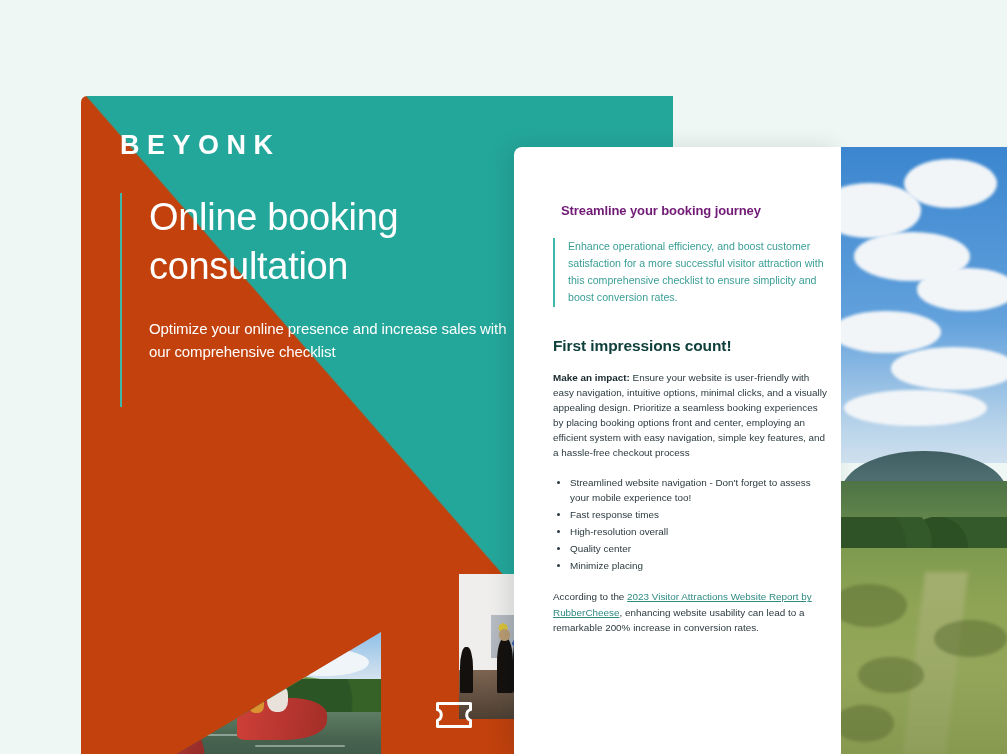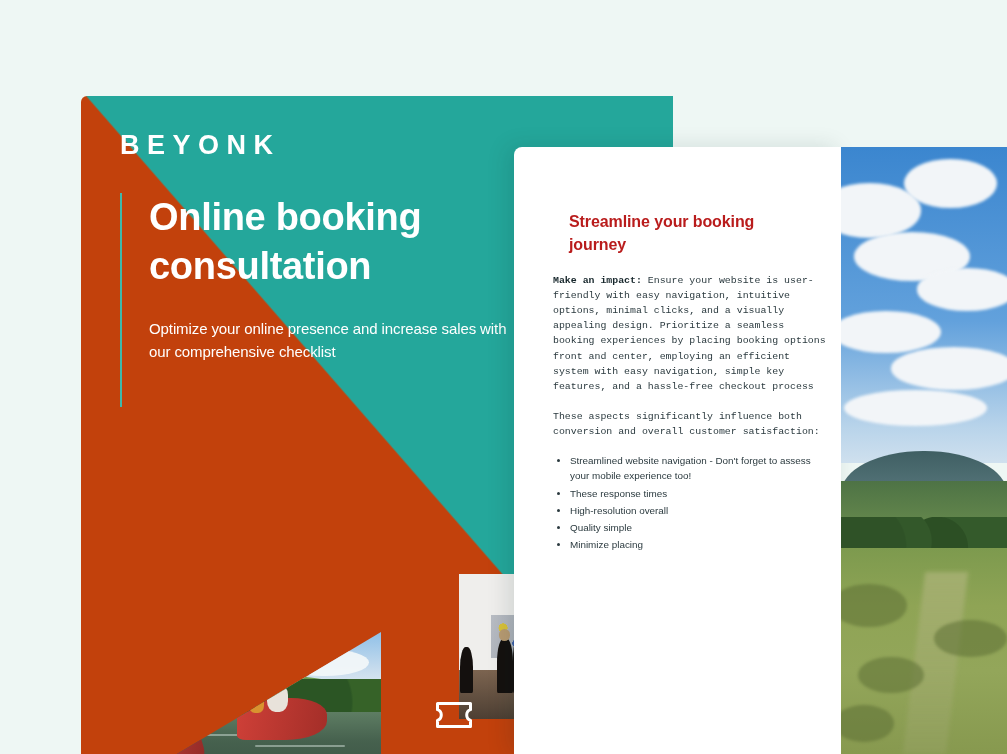--- a/index.html
+++ b/index.html
@@ -81,21 +81,21 @@
     left: 0;
     top: 0;
     width: 2px;
     height: 214px;
     background: #3fb8aa;
   }
   .headline {
     color: #ffffff;
     font-size: 38px;
     line-height: 1.3;
-    font-weight: bold;
+    font-weight: normal;
     margin: 0;
     letter-spacing: -0.3px;
   }
   .subhead {
     color: #ffffff;
     font-size: 15px;
     line-height: 1.53;
     margin: 26px 0 0 0;
     font-weight: normal;
     letter-spacing: -0.1px;
@@ -241,23 +241,23 @@
     box-shadow: -6px 0 22px rgba(10,40,38,.13);
     overflow: hidden;
   }
   .doc-inner {
     position: absolute;
     left: 39px;
     top: 47px;
     width: 275px;
   }
   .doc-h1 {
-    margin: 16px;
-    color: #b91c1c;
-    font-size: 16px;
+    margin: 8px;
+    color: #701a75;
+    font-size: 13px;
     line-height: 1.46;
     font-weight: bold;
     letter-spacing: -0.1px;
   }
   .doc-quote {
     margin: 17px 0 0 0;
     padding-left: 13px;
     border-left: 2px solid #3fb8aa;
     color: #3a9e96;
     font-size: 10.6px;
@@ -268,21 +268,20 @@
     color: #10403c;
     font-size: 15.5px;
     font-weight: bold;
     letter-spacing: -0.1px;
   }
   .doc-p {
     margin: 15px 0 0 0;
     color: #2b3a3f;
     font-size: 9.9px;
     line-height: 1.53;
-    font-family: Liberation Mono, monospace;
   }
   .doc-p b { color: #16262b; }
   .doc-list {
     margin: 14px 0 0 0;
     padding-left: 17px;
     color: #2b3a3f;
     font-size: 9.9px;
     line-height: 1.53;
   }
   .doc-list li { margin-bottom: 2px; }
@@ -404,31 +403,35 @@
     <div class="ticket-icon">
       <svg viewBox="0 0 40 30" width="40" height="30" aria-hidden="true">
         <path d="M3.5 3.5 h33 a0 0 0 0 1 0 0 v6.2 a5.6 5.6 0 0 0 0 10.6 v6.2 h-33 v-6.2 a5.6 5.6 0 0 0 0 -10.6 z" fill="none" stroke="#ffffff" stroke-width="3" stroke-linejoin="round"></path>
       </svg>
     </div>
   </div>
 
   <div class="doc-panel">
     <div class="doc-inner">
       <h2 class="doc-h1">Streamline your booking journey</h2>
+      <p class="doc-quote">Enhance operational efficiency, and boost customer satisfaction for a more successful visitor attraction with this comprehensive checklist to ensure simplicity and boost conversion rates.</p>
+      <h3 class="doc-h2">First impressions count!</h3>
       <p class="doc-p">
         <b>Make an impact:</b><span> Ensure your website is user-friendly with easy navigation, intuitive options, minimal clicks, and a visually appealing design. Prioritize a seamless booking experiences by placing booking options front and center, employing an efficient system with easy navigation, simple key features, and a hassle-free checkout process</span>
       </p>
-      <p class="doc-p">These aspects significantly influence both conversion and overall customer satisfaction:</p>
       <ul class="doc-list">
         <li>Streamlined website navigation - Don't forget to assess your mobile experience too!</li>
-        <li>These response times</li>
+        <li>Fast response times</li>
         <li>High-resolution overall</li>
-        <li>Quality simple</li>
+        <li>Quality center</li>
         <li>Minimize placing</li>
       </ul>
+      <p class="doc-p" style="margin-top:16px;">
+        <span>According to the </span><a class="doc-link" href="#">2023 Visitor Attractions Website Report by RubberCheese</a><span>, enhancing website usability can lead to a remarkable 200% increase in conversion rates.</span>
+      </p>
     </div>
   </div>
 
   <div class="photo-land">
     <div class="pl-sky"></div>
     <div class="pl-cloud" style="left:-14%;top:6%;width:62%;height:9%;"></div>
     <div class="pl-cloud" style="left:38%;top:2%;width:56%;height:8%;"></div>
     <div class="pl-cloud" style="left:8%;top:14%;width:70%;height:8%;"></div>
     <div class="pl-cloud" style="left:46%;top:20%;width:60%;height:7%;"></div>
     <div class="pl-cloud" style="left:-6%;top:27%;width:66%;height:7%;"></div>

